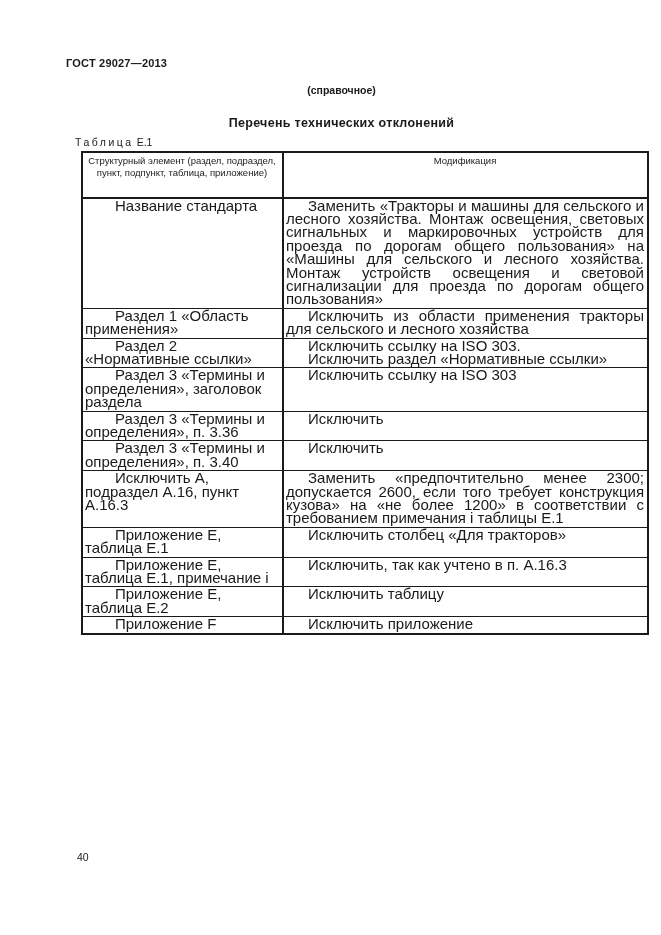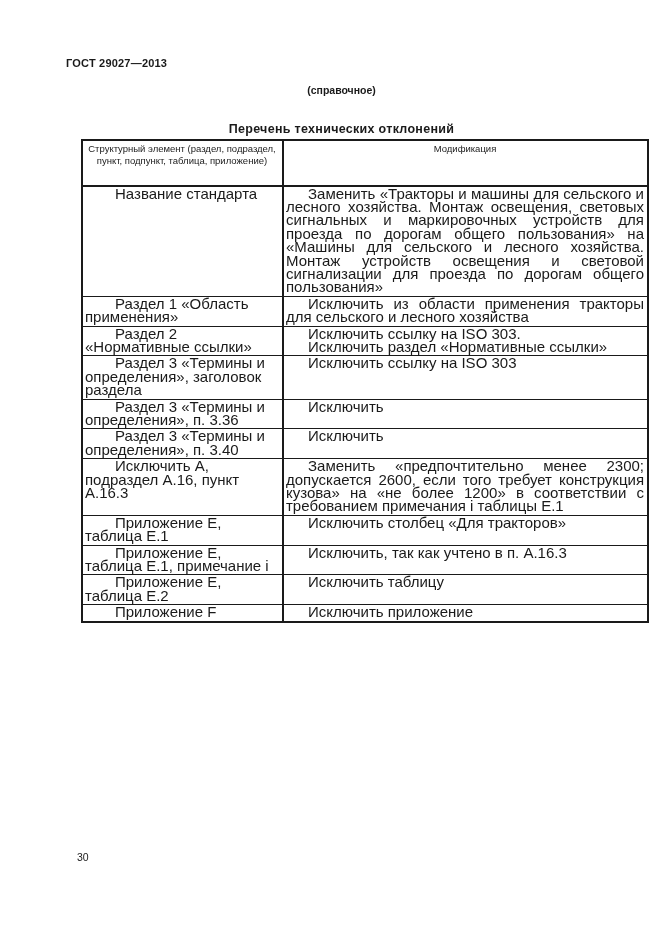--- a/index.html
+++ b/index.html
@@ -30,21 +30,21 @@
   }
 
   .annex-label, .annex-type {
     text-align: center;
     font-size: 10.5px;
     font-weight: bold;
     line-height: 12.5px;
   }
 
   .page-title {
-    margin-top: 25px;
+    margin-top: 19px;
     text-align: center;
     font-size: 12.5px;
     font-weight: bold;
     letter-spacing: 0.3px;
   }
 
   .table-caption {
     margin-top: 6px;
     font-size: 10.5px;
   }
@@ -108,20 +108,23 @@
 
 <div class="doc-header">ГОСТ 29027—2013</div>
 
 <div class="content">
 
 
   <div class="annex-type">(справочное)</div>
 
   <div class="page-title">Перечень технических отклонений</div>
 
+  <div class="table-caption">
+    <span class="spaced">Таблица</span><span class="caption-num">Е.1</span>
+  </div>
 
   <table class="gost-table">
     <thead>
       <tr>
         <th>Структурный элемент (раздел, подраздел, пункт, подпункт, таблица, приложение)</th>
         <th>Модификация</th>
       </tr>
     </thead>
     <tbody>
         <tr>
@@ -211,13 +214,13 @@
     </td>
     <td class="cell-modification">
             <p class="para">Исключить приложение</p>
           </td>
   </tr>
       </tbody>
   </table>
 
 </div>
 
-<div class="page-number">30</div>
+<div class="page-number">40</div>
 
 </body></html>

